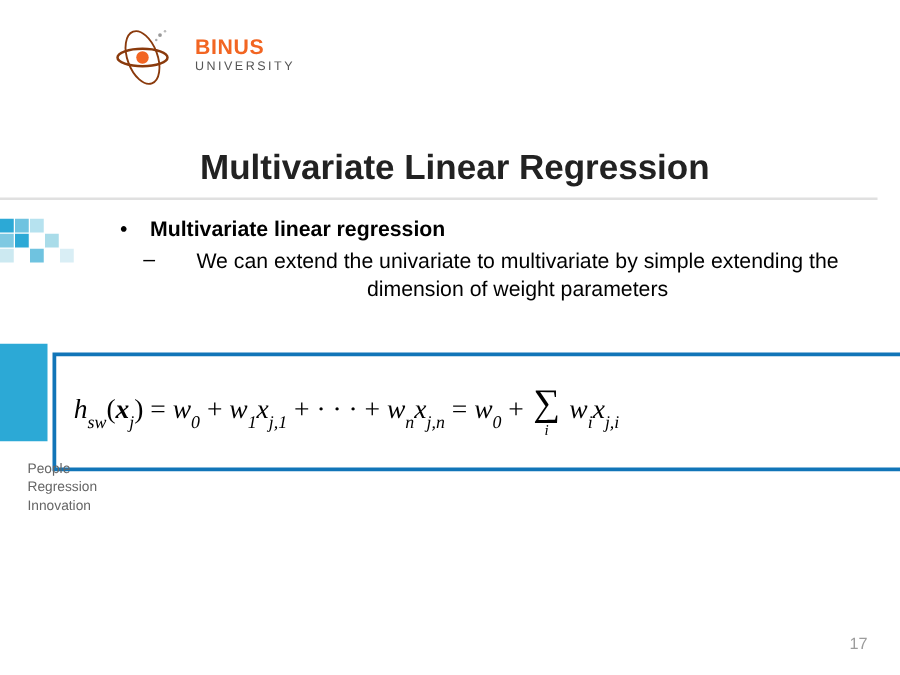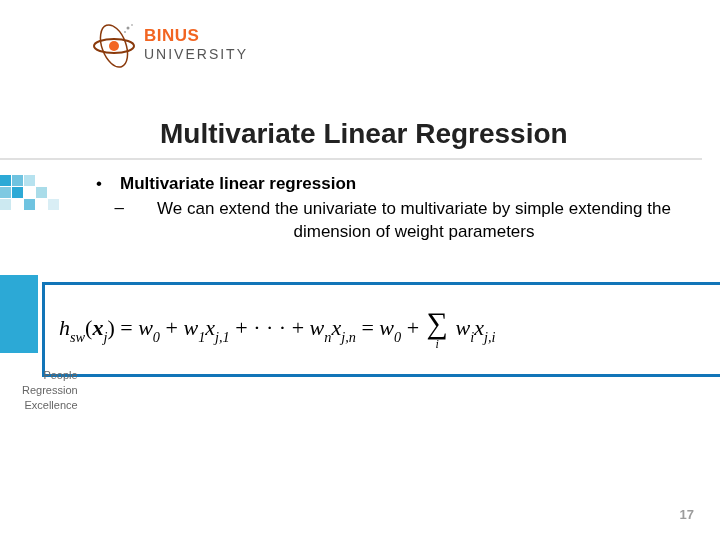--- a/index.html
+++ b/index.html
@@ -10,31 +10,31 @@
     font-family: Arial, Helvetica, sans-serif;
     position: relative;
     overflow: hidden;
   }
   .slide {
     width: 100%; height: 100%; position: relative;
   }
   .logo-area {
     position: absolute;
     top: 18px; left: 88px;
-    display: flex; align-items: center; gap: 4px;
+    display: flex; align-items: center; gap: 16px;
   }
   .logo-mark {
     width: 52px; height: 52px; position: relative;
   }
   .logo-text { line-height: 1.05; }
   .logo-text .brand {
     font-weight: 800; font-size: 17px; color: #f26522; letter-spacing: 0.5px;
   }
   .logo-text .sub {
-    font-size: 14px; letter-spacing: 2px; color: #555; margin-top: 2px;
+    font-size: 10px; letter-spacing: 2px; color: #555; margin-top: 2px;
   }
   .underline {
     position: absolute; left: 0; right: 18px; top: 158px;
     height: 2px; background: #e0e0e0;
   }
   .title {
     position: absolute; left: 160px; top: 118px;
     font-size: 28px; font-weight: 700; color: #222;
   }
   .content {
@@ -71,25 +71,25 @@
   }
   .left-pixels .px {
     position: absolute; width: 11px; height: 11px;
   }
   .mid-band {
     position: absolute; left: 0; top: 275px; width: 38px; height: 78px;
     background: #2ca9d6;
   }
   .tagline {
     position: absolute; left: 22px; top: 368px;
-    font-size: 11px; color: #666; line-height: 1.35; text-align: right;
+    font-size: 11px; color: #666; line-height: 1.35;
   }
   .page-num {
     position: absolute; right: 26px; bottom: 18px;
-    font-size: 13px; color: #9c9c9c; font-weight: bold;
+    font-size: 13px; color: #9c9c9c;
   }
 </style>
 </head>
 <body>
 
 <div class="slide">
 
   <div class="logo-area">
     <div class="logo-mark">
       <svg width="52" height="52" viewBox="0 0 52 52">
@@ -151,17 +151,17 @@
         <span class="sigma">∑</span>
         <span class="idx">i</span>
       </span>
       <span>w</span><sub>i</sub><span>x</span><sub>j,i</sub>
     </span>
   </div>
 
   <div class="tagline">
     <div>People</div>
     <div>Regression</div>
-    <div>Excellence</div>
+    <div>Innovation</div>
   </div>
 
   <div class="page-num">17</div>
 </div>
 
 </body></html>

